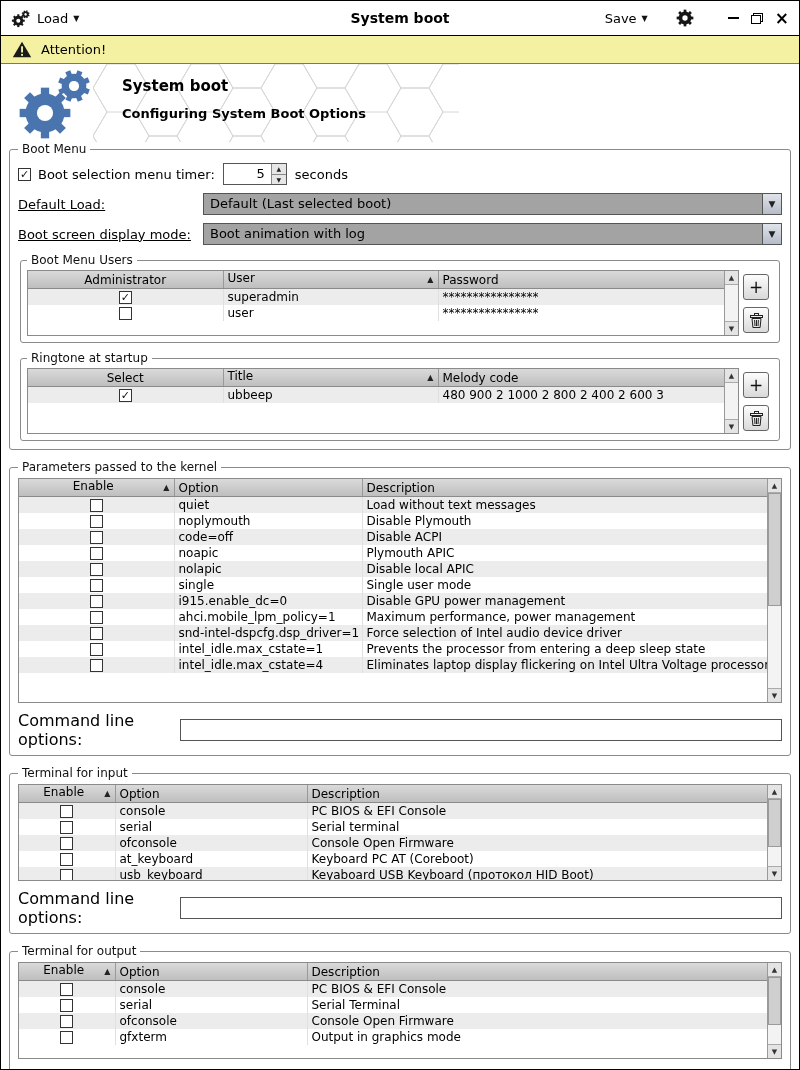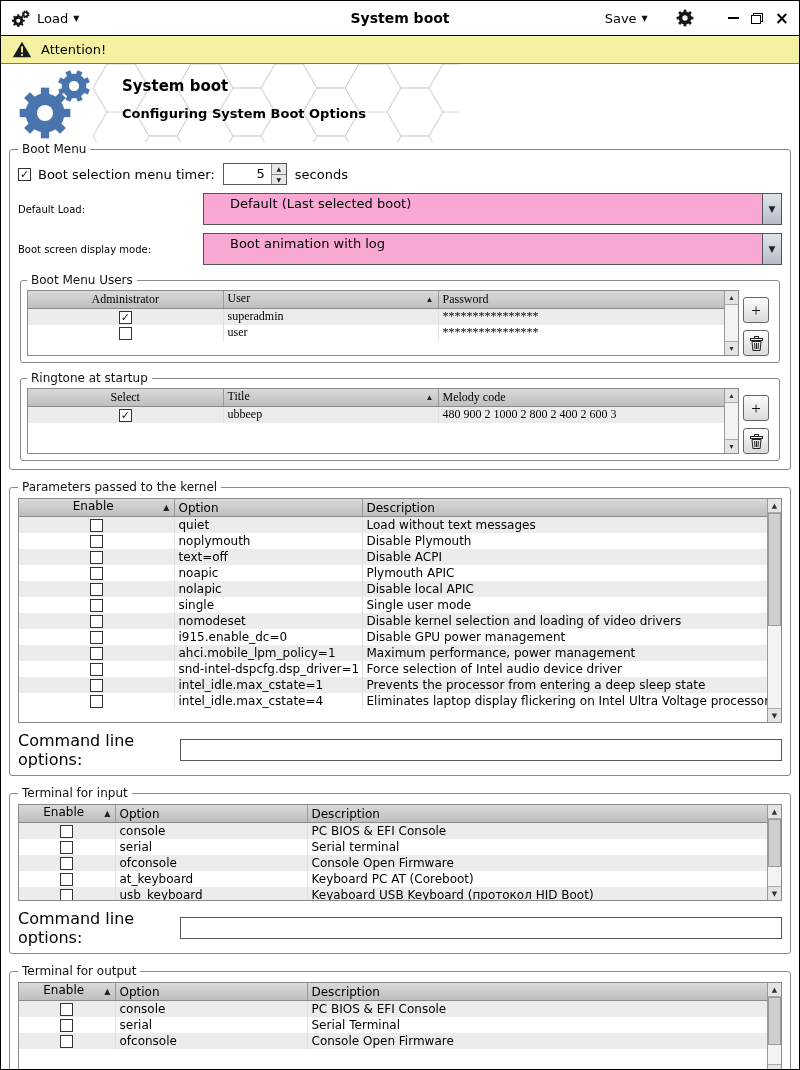--- a/index.html
+++ b/index.html
@@ -37,40 +37,40 @@
   .hexbg { position: absolute; left: 92px; top: 0; }
   .logo { position: absolute; left: 16px; top: 3px; }
   .hdr-title { position: absolute; left: 121px; top: 13px; font-size: 15px; font-weight: bold; }
   .hdr-sub   { position: absolute; left: 121px; top: 42px; font-size: 13px; font-weight: bold; }
   
   fieldset { border: 1px solid #8a8a8a; border-radius: 3px; margin: 0 8px 10px; padding: 4px 8px 6px; }
   legend { font-size: 12px; padding: 0 4px; color: #111; }
   fieldset.inner { margin: 0 2px 8px; padding: 3px 6px 6px; }
   .frow { display: flex; align-items: center; margin: 3px 0 8px; font-size: 13px; }
   .lbl { font-size: 13px; text-align: right; }
-  .lbl-w { width: 185px; flex: none; font-size: 10px; }
+  .lbl-w { width: 185px; flex: none; font-size: 13px; text-decoration: underline; }
   
   .checkbox {
     width: 13px; height: 13px; border: 1px solid #333; background: #fff; flex: none;
     display: inline-flex; align-items: center; justify-content: center;
     font-size: 11px; line-height: 1; color: #111; cursor: default;
   }
   
   .spin { width: 64px; height: 22px; border: 1px solid #555; display: flex; margin: 0 8px; background: #fff; }
   .spin-val { flex: 1; text-align: right; padding-right: 6px; font-size: 13px; line-height: 20px; }
   .spin-btns { width: 15px; border-left: 1px solid #888; display: flex; flex-direction: column; }
   .spin-btns span { flex: 1; display: flex; align-items: center; justify-content: center; font-size: 6px; background: #e6e6e6; color: #222; }
   .spin-btns span:first-child { border-bottom: 1px solid #888; }
   
-  .combo { flex: 1; height: 32px; border: 1px solid #555; display: flex; background: #f9a8d4; padding-left: 20px; }
+  .combo { flex: 1; height: 22px; border: 1px solid #555; display: flex; background: #a3a3a3; }
   .combo-text { flex: 1; font-size: 13px; line-height: 20px; padding-left: 6px; white-space: nowrap; overflow: hidden; }
   .combo-btn { width: 19px; background: linear-gradient(#e0e4ea,#b6bdc8); border-left: 1px solid #555;
                display: flex; align-items: center; justify-content: center; font-size: 9px; color: #222; }
   
-  .table-area { display: flex; align-items: flex-end; font-family: Liberation Serif, serif; }
+  .table-area { display: flex; align-items: center; }
   .tbox { flex: 1; display: flex; border: 1px solid #8a8a8a; background: #fff; overflow: hidden; }
   table.grid { flex: 1; border-collapse: collapse; table-layout: fixed; width: 100%; font-size: 12px; align-self: flex-start; }
   table.grid th {
     background: linear-gradient(#dadada,#bebebe); font-weight: normal; font-size: 12px;
     height: 17px; padding: 0 4px; border-right: 1px solid #999; border-bottom: 1px solid #8a8a8a;
     text-align: left; white-space: nowrap; overflow: hidden;
   }
   table.grid th.c { text-align: center; }
   table.grid th:last-child { border-right: none; }
   .sort { float: right; font-size: 8px; line-height: 17px; color: #222; }
@@ -341,42 +341,37 @@
             <td>quiet</td>
             <td>Load without text messages</td>
           </tr>
           <tr>
             <td class="cell-check"><span class="checkbox"></span></td>
             <td>noplymouth</td>
             <td>Disable Plymouth</td>
           </tr>
           <tr>
             <td class="cell-check"><span class="checkbox"></span></td>
-            <td>text=off</td>
+            <td>code=off</td>
             <td>Disable ACPI</td>
           </tr>
           <tr>
             <td class="cell-check"><span class="checkbox"></span></td>
             <td>noapic</td>
             <td>Plymouth APIC</td>
           </tr>
           <tr>
             <td class="cell-check"><span class="checkbox"></span></td>
             <td>nolapic</td>
             <td>Disable local APIC</td>
           </tr>
           <tr>
             <td class="cell-check"><span class="checkbox"></span></td>
             <td>single</td>
             <td>Single user mode</td>
-          </tr>
-          <tr>
-            <td class="cell-check"><span class="checkbox"></span></td>
-            <td>nomodeset</td>
-            <td>Disable kernel selection and loading of video drivers</td>
           </tr>
           <tr>
             <td class="cell-check"><span class="checkbox"></span></td>
             <td>i915.enable_dc=0</td>
             <td>Disable GPU power management</td>
           </tr>
           <tr>
             <td class="cell-check"><span class="checkbox"></span></td>
             <td>ahci.mobile_lpm_policy=1</td>
             <td>Maximum performance, power management</td>
@@ -495,20 +490,25 @@
           <tr>
             <td class="cell-check"><span class="checkbox"></span></td>
             <td>serial</td>
             <td>Serial Terminal</td>
           </tr>
           <tr>
             <td class="cell-check"><span class="checkbox"></span></td>
             <td>ofconsole</td>
             <td>Console Open Firmware</td>
           </tr>
+          <tr>
+            <td class="cell-check"><span class="checkbox"></span></td>
+            <td>gfxterm</td>
+            <td>Output in graphics mode</td>
+          </tr>
         </tbody>
     </table>
     <div class="vscroll">
       <div class="sbtn up">▲</div>
       <div class="strack">
           <div class="sthumb" style="height:72%"></div>
         </div>
       <div class="sbtn down">▼</div>
     </div>
   </div>

